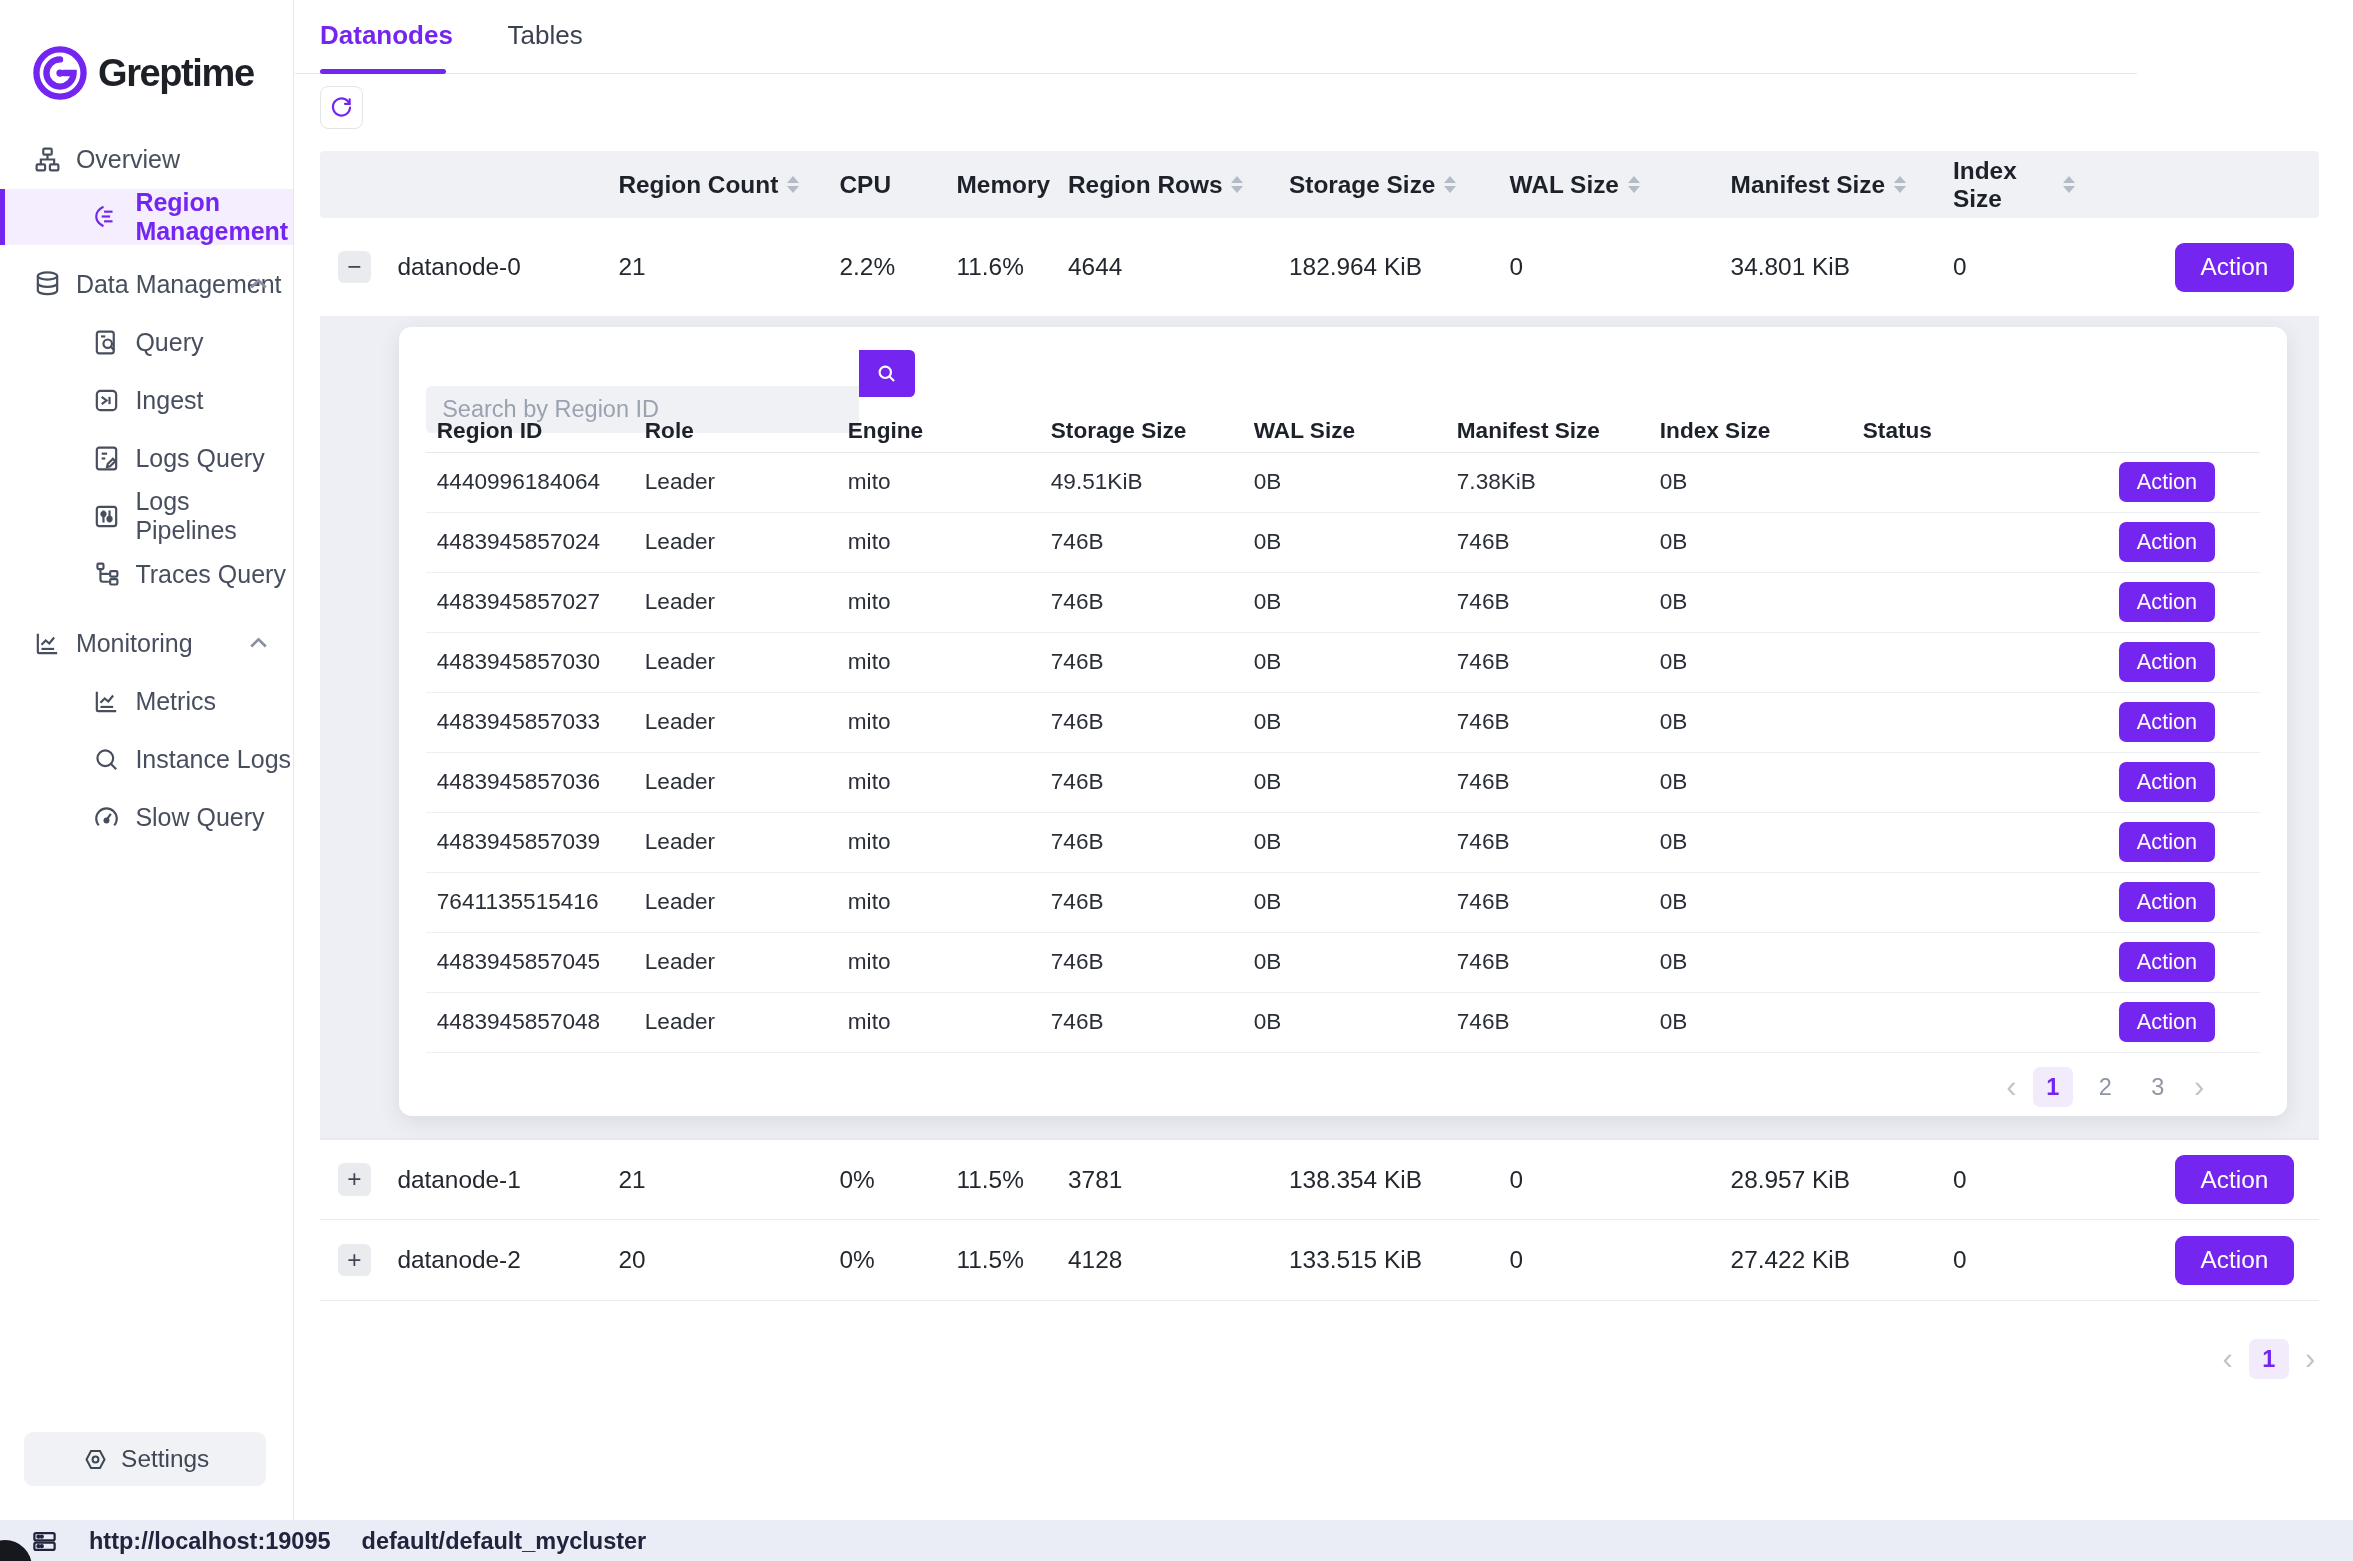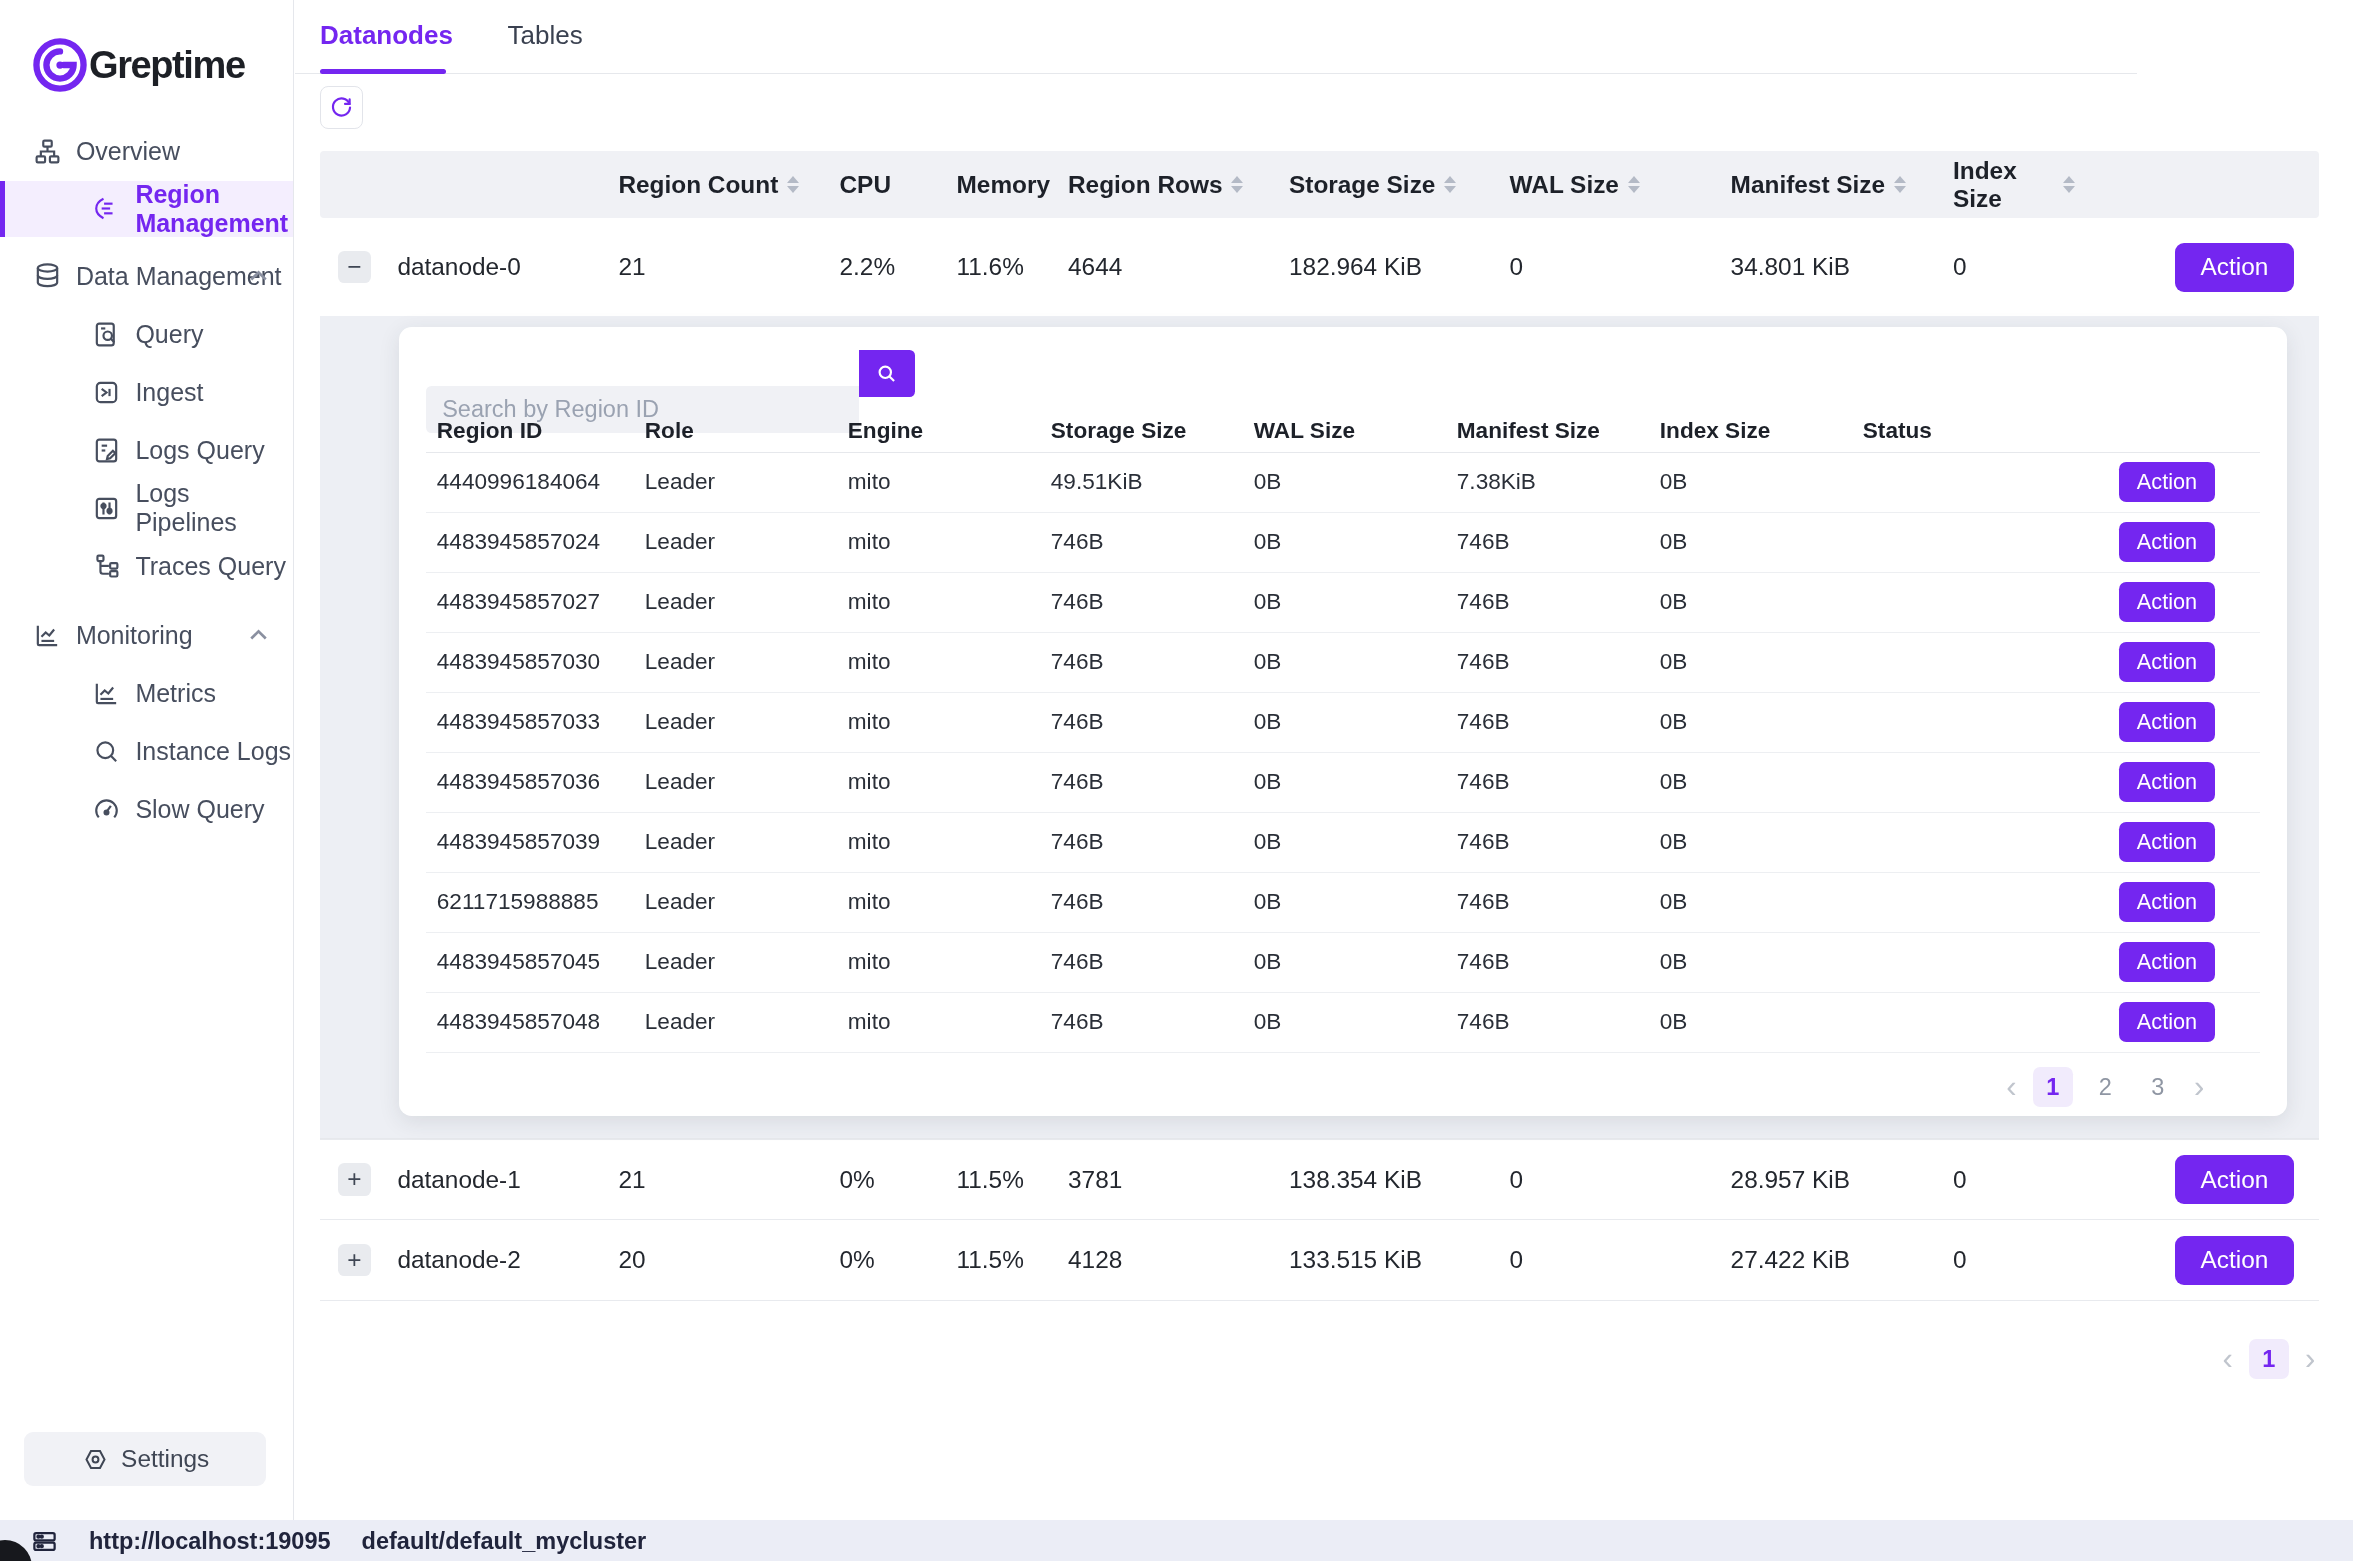--- a/index.html
+++ b/index.html
@@ -2,21 +2,21 @@
 <html style="font-size:14.4px"><head>
 <meta charset="utf-8">
 <style>
   * { margin:0; padding:0; box-sizing:border-box; }
   html,body { width:2354px; height:1561px; background:#fff; overflow:hidden;
     font-family:"Liberation Sans", sans-serif; color:#23272e; }
 
   
   #sidebar { position:absolute; left:0; top:0; width:294px; height:1520px;
     background:#fff; border-right:0.9px solid #e5e7ec; }
-  .logo { display:flex; align-items:center; padding:31px 0 0 31px; height:99px; }
+  .logo { display:flex; align-items:center; gap:9px; padding:31px 0 0 31px; height:99px;margin-top:8px; }
   .logo-text { font-size:38px; font-weight:800; color:#1d2026; letter-spacing:-1.4px; }
   nav { margin-top:23.5px; }
   .nav-item { position:relative; height:58px; display:flex; align-items:center; gap:14.4px;
     padding-left:32.5px; font-size:25px; color:#474e5e; cursor:pointer; }
   .nav-item.section { margin-top:10.8px; }
   .nav-item.sub { padding-left:92px; }
   .nav-item svg { width:29px; height:29px; flex:0 0 29px; }
   .nav-item.accent { color:#7426f0; font-weight:600; }
   .nav-item.active { background:#f4eefe; color:#7426f0; font-weight:600; height:56px; }
   .nav-item.active::before { content:""; position:absolute; left:0; top:0; bottom:0;
@@ -455,21 +455,21 @@
               <div>746B</div>
               <div>0B</div>
               <div>746B</div>
               <div>0B</div>
               <div></div>
               <div class="naction">
                 <button class="btn-naction">Action</button>
               </div>
             </div>
             <div class="ngrid nrow">
-              <div>6211715988885</div>
+              <div>7641135515416</div>
               <div>Leader</div>
               <div>mito</div>
               <div>746B</div>
               <div>0B</div>
               <div>746B</div>
               <div>0B</div>
               <div></div>
               <div class="naction">
                 <button class="btn-naction">Action</button>
               </div>

